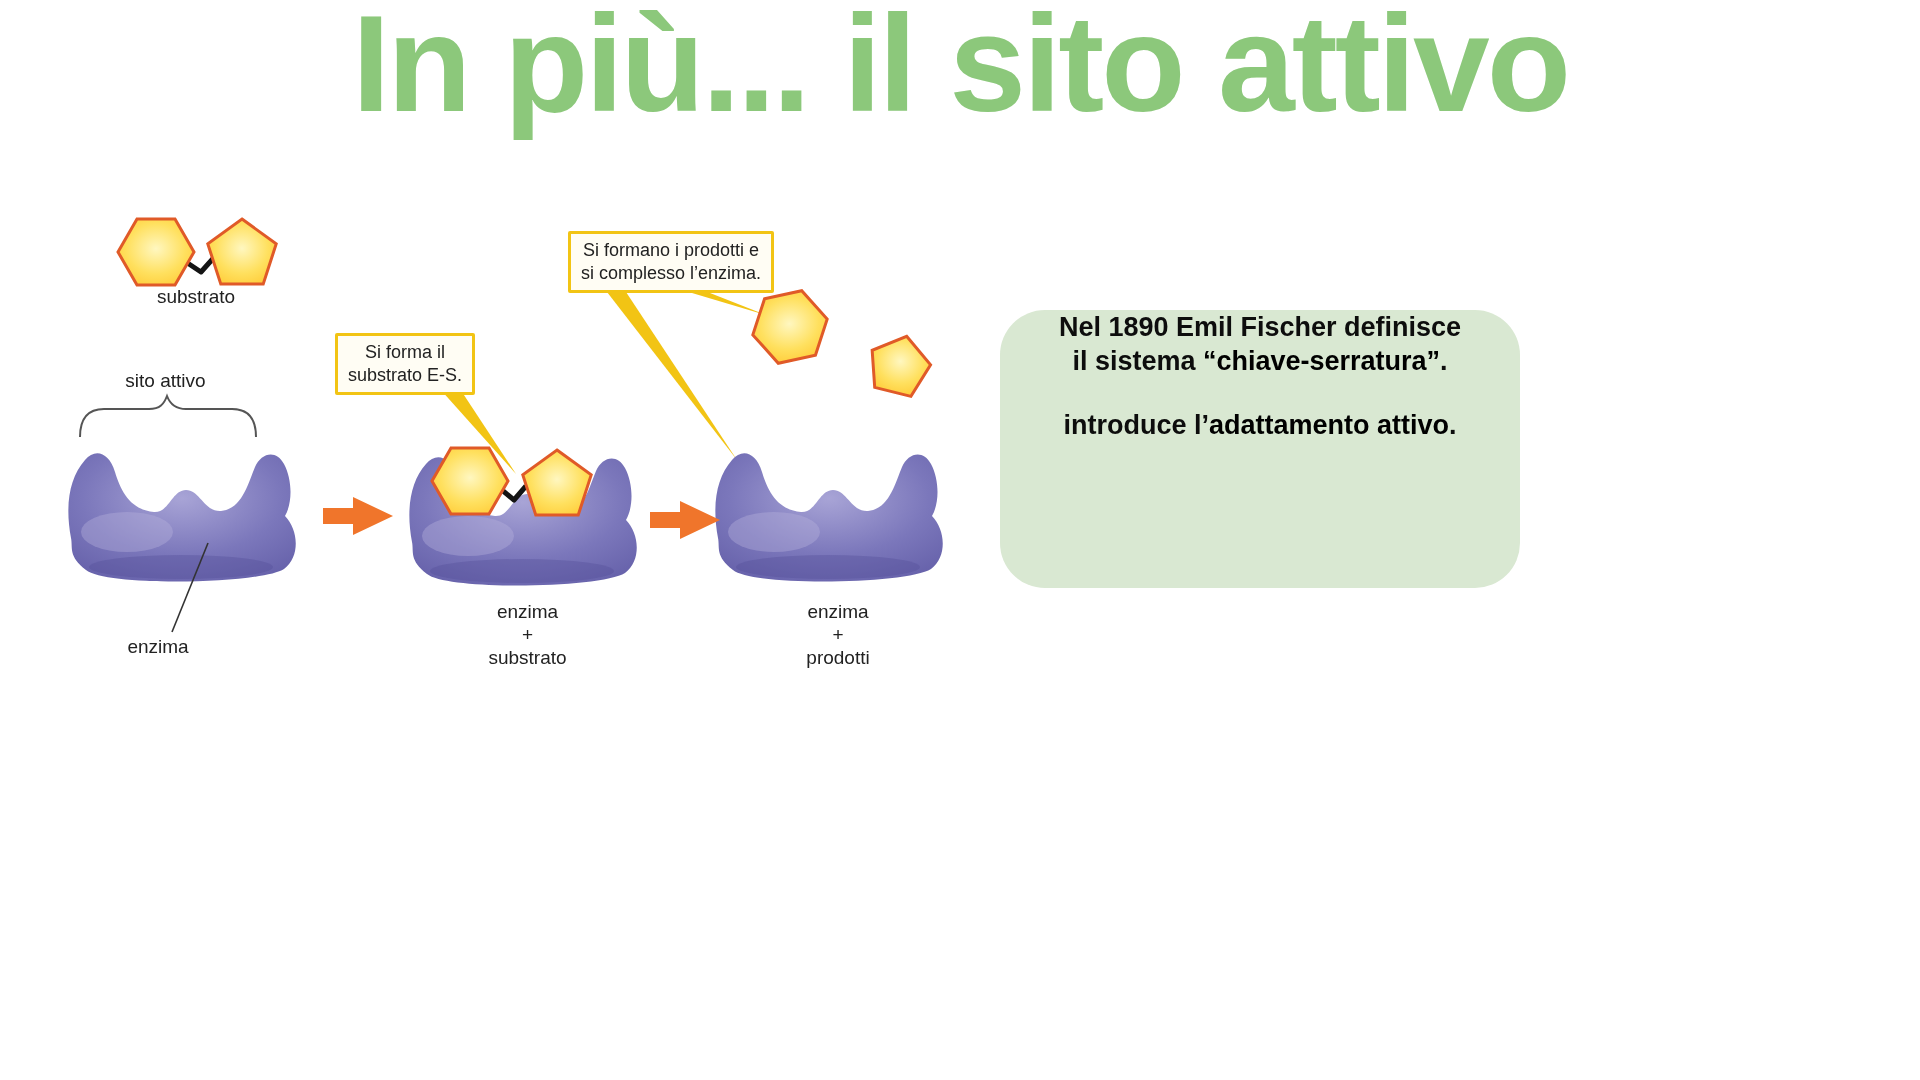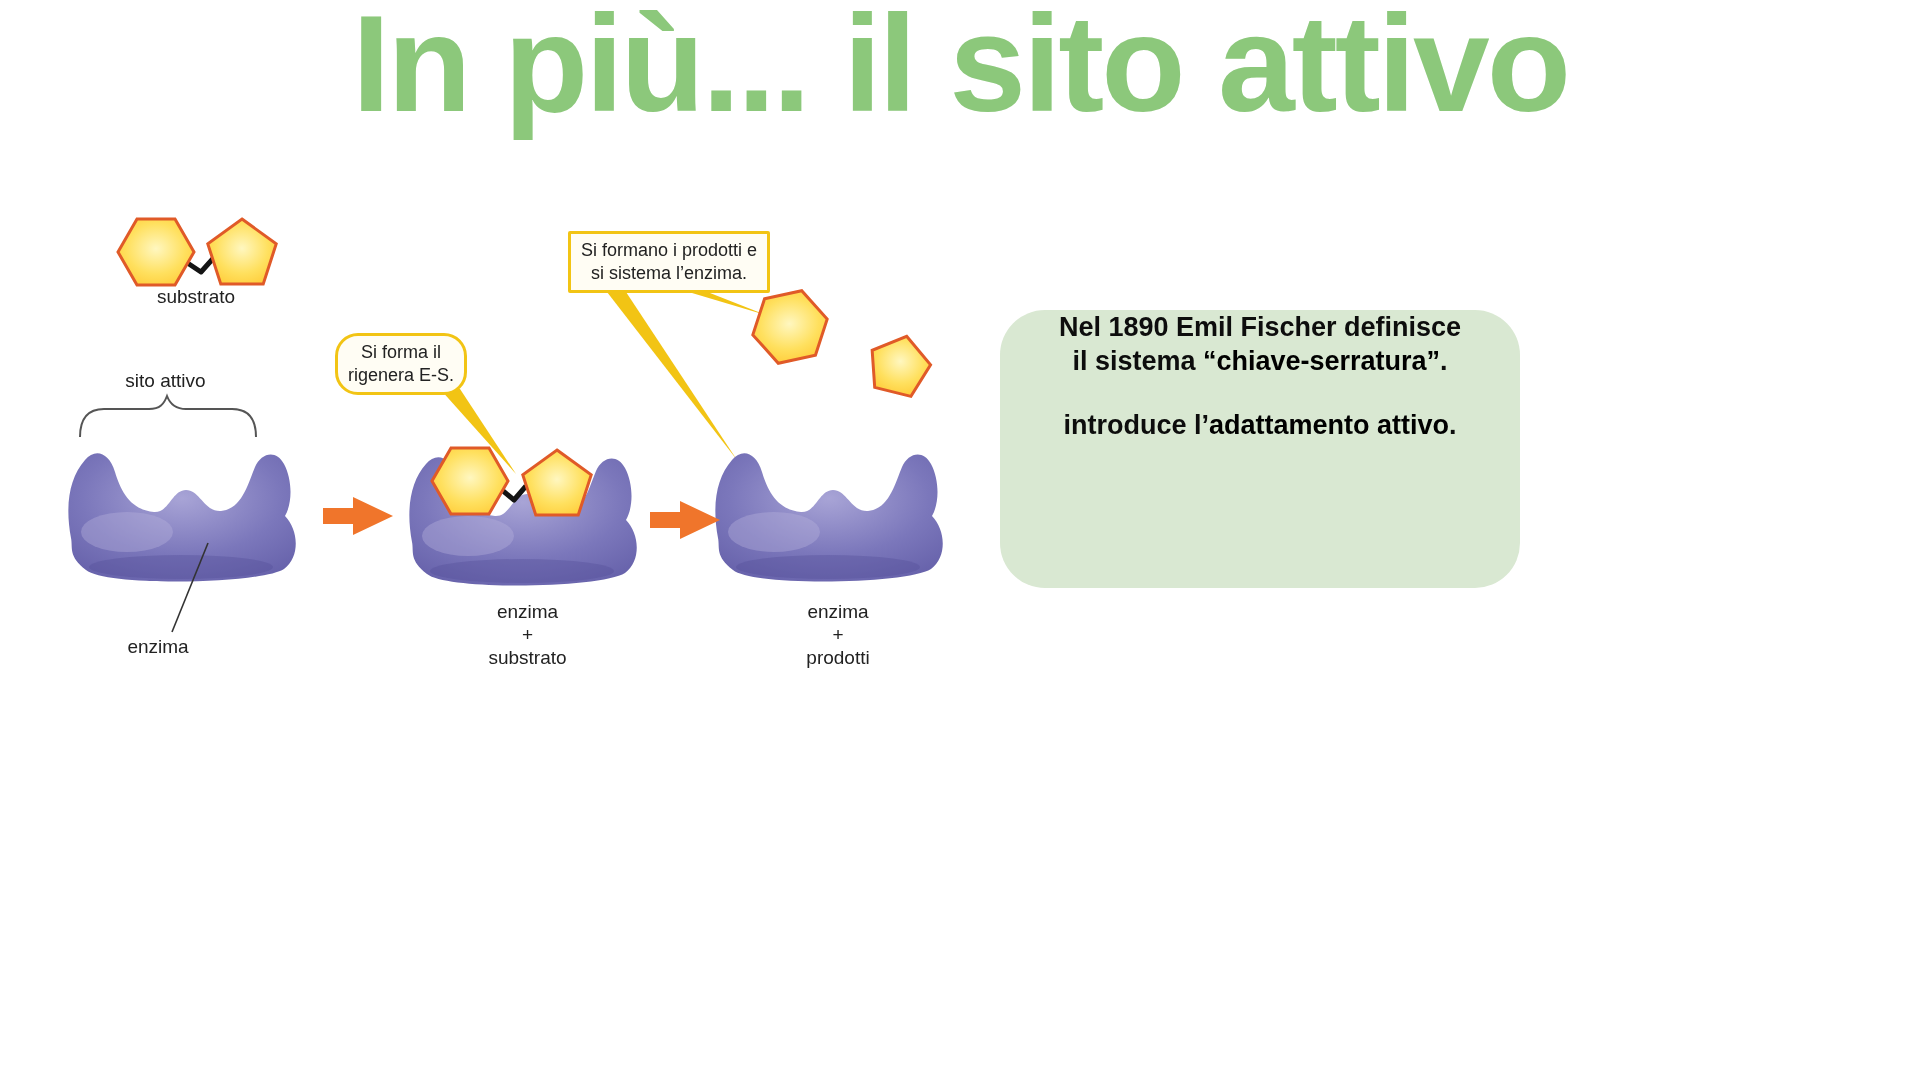--- a/index.html
+++ b/index.html
@@ -101,28 +101,28 @@
 
     <line x1="172" y1="632" x2="208" y2="543" stroke="#333" stroke-width="1.6"></line>
   </svg>
 
   <div class="small-label" style="left:120px; top:286px; width:152px;">substrato</div>
 
   <div class="small-label" style="left:93px; top:370px; width:145px;">sito attivo</div>
 
   <div class="small-label" style="left:118px; top:636px; width:80px;">enzima</div>
 
-  <div class="callout" style="left:335px; top:333px;border-radius:23px;">
+  <div class="callout" style="left:335px; top:333px;">
     <div>Si forma il</div>
-    <div>rigenera E-S.</div>
+    <div>substrato E-S.</div>
   </div>
 
   <div class="callout" style="left:568px; top:231px;">
     <div>Si formano i prodotti e</div>
-    <div>si sistema l’enzima.</div>
+    <div>si complesso l’enzima.</div>
   </div>
 
   <div class="stack-label" style="left:445px; top:600px; width:165px;">
     <div>enzima</div>
     <div>+</div>
     <div>substrato</div>
   </div>
 
   <div class="stack-label" style="left:768px; top:600px; width:140px;">
     <div>enzima</div>

